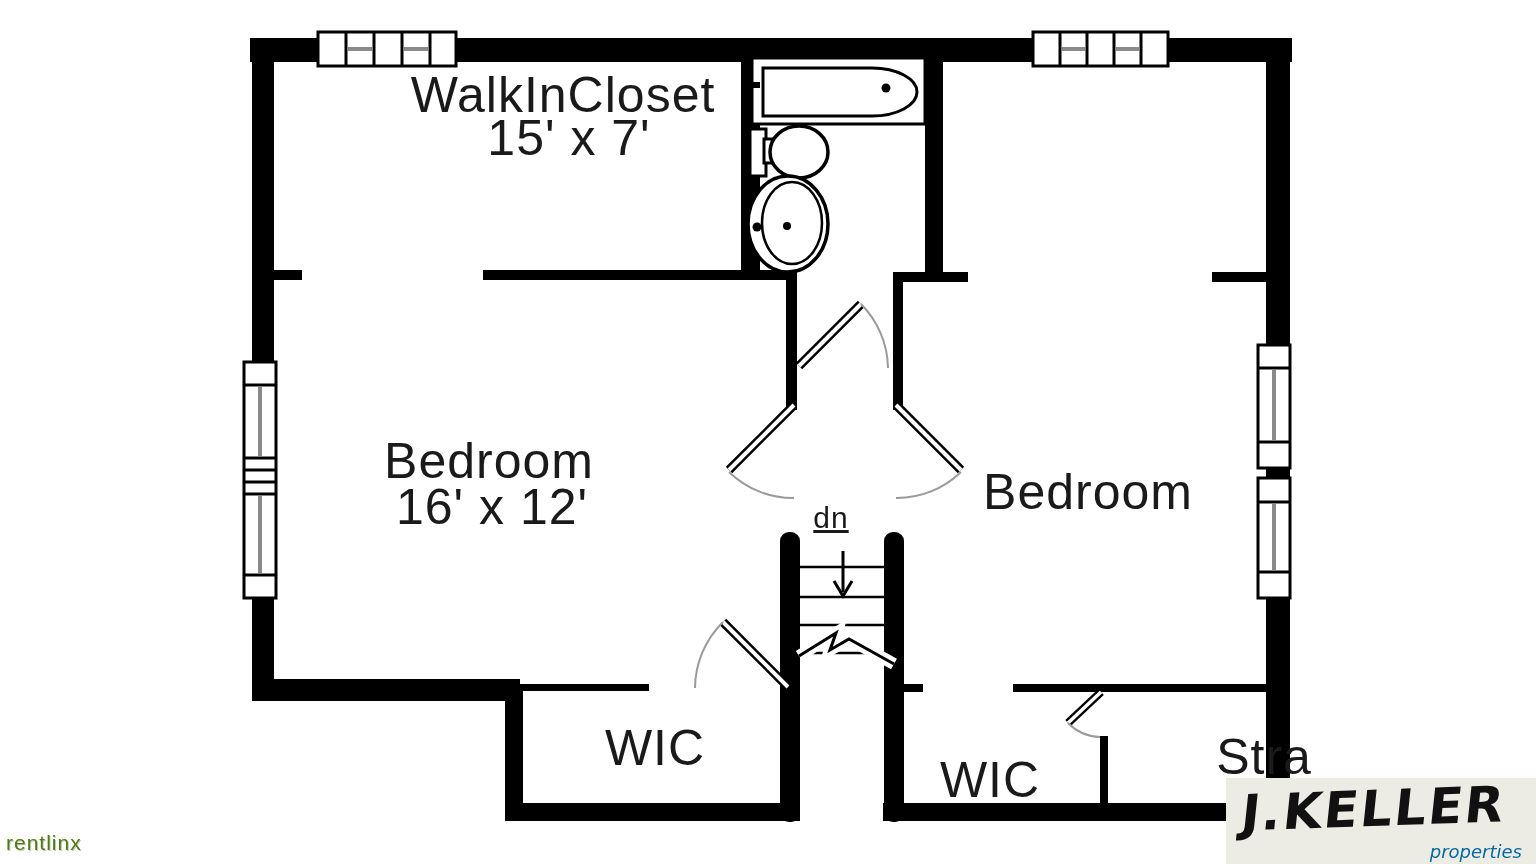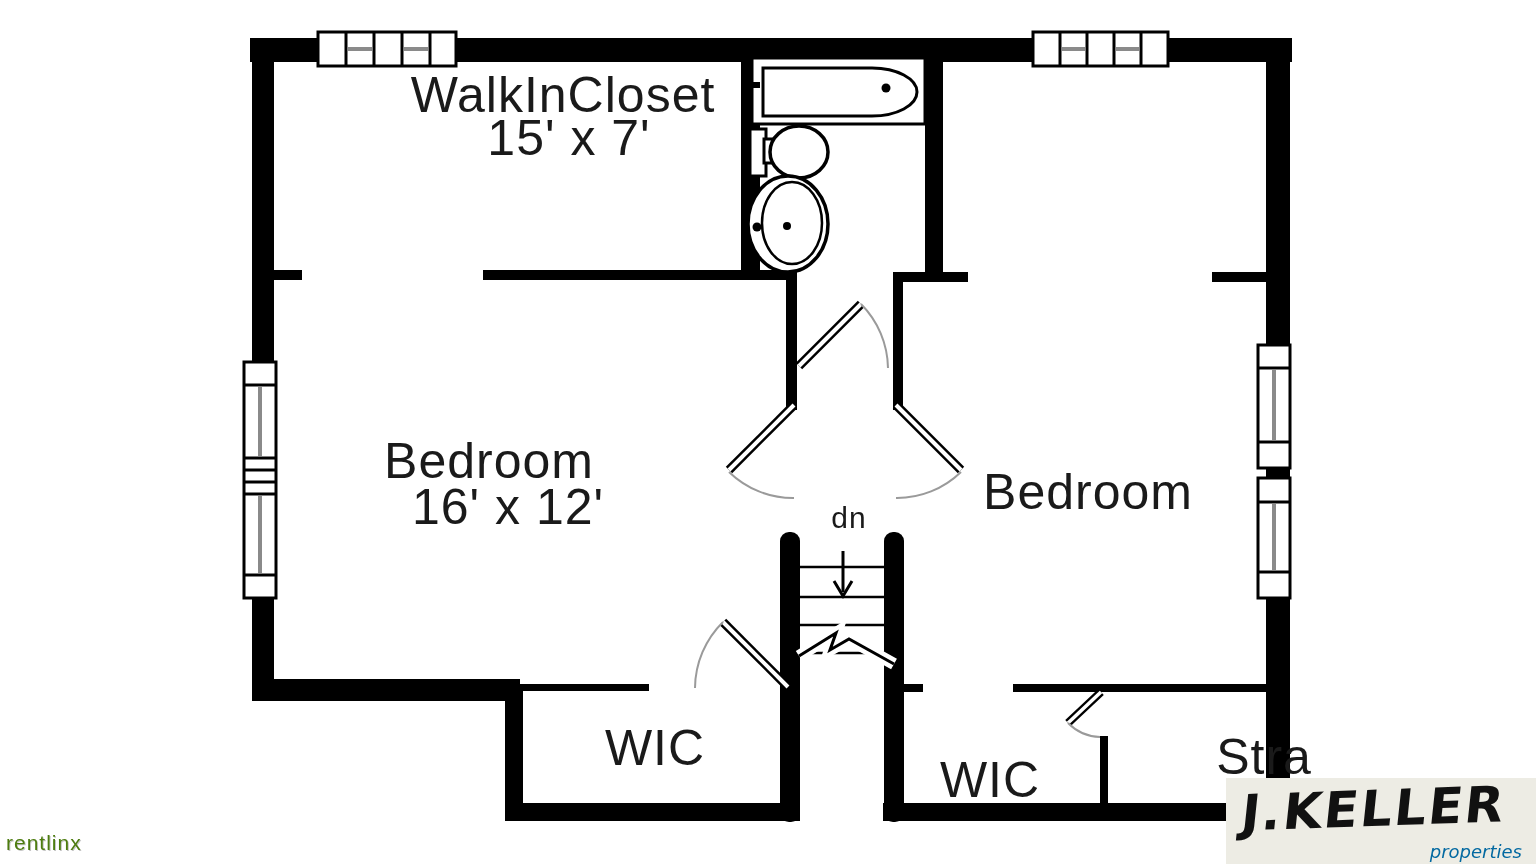--- a/index.html
+++ b/index.html
@@ -180,25 +180,25 @@
       <path d="M799,656 L836,633 L830,650 L849,639 L894,664" stroke="#fff" stroke-width="12"></path>
       <path d="M799,656 L836,633 L830,650 L849,639 L894,664" stroke="#000" stroke-width="3"></path>
     </g>
   </g>
 </svg>
 
   <div class="lbl room-name" style="left:563px;top:95px;">WalkInCloset</div>
   <div class="lbl room-dims" style="left:569px;top:138px;">15' x 7'</div>
 
   <div class="lbl room-name" style="left:489px;top:461px;">Bedroom</div>
-  <div class="lbl room-dims" style="left:508px;top:507px;">16' x 12'</div>
+  <div class="lbl room-dims" style="left:492px;top:507px;">16' x 12'</div>
 
   <div class="lbl room-name" style="left:1088px;top:492px;">Bedroom</div>
 
-  <div class="lbl small-lbl" style="left:849px;top:518px;">dn</div>
+  <div class="lbl small-lbl" style="left:831px;top:518px;text-decoration:underline;">dn</div>
 
   <div class="lbl wic-lbl" style="left:655px;top:748px;">WIC</div>
   <div class="lbl wic-lbl" style="left:990px;top:780px;">WIC</div>
   <div class="lbl wic-lbl" style="left:1264px;top:757px;">Stra</div>
 
   <div class="watermark">rentlinx</div>
 
   <div class="logo">
     <div class="logo-name">J.KELLER</div>
     <div class="logo-tagline">properties</div>

